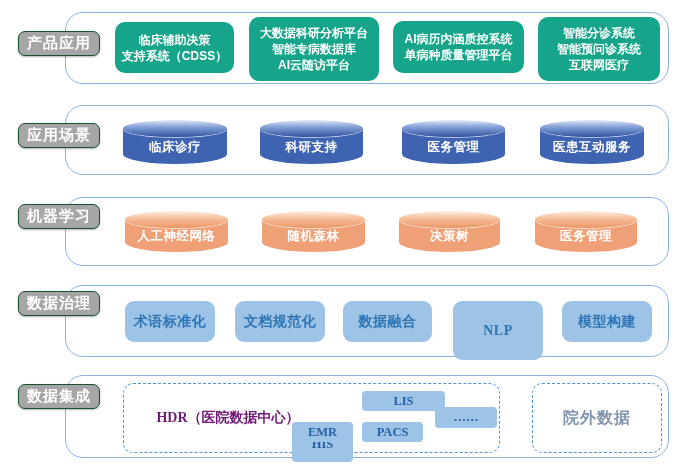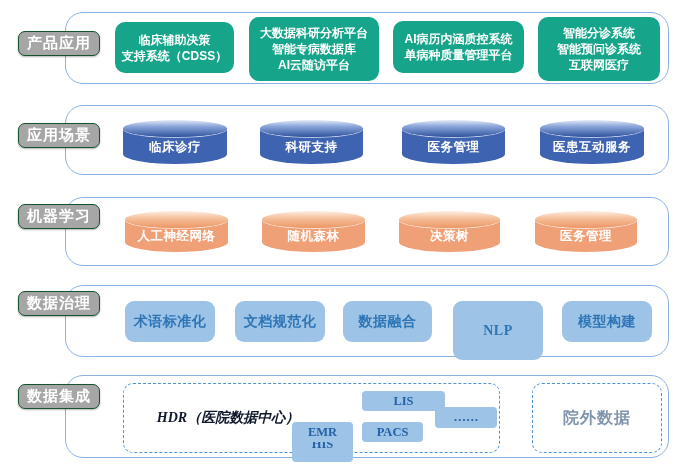--- a/index.html
+++ b/index.html
@@ -58,22 +58,22 @@
     font-family:"Liberation Serif",serif;
     display:flex;align-items:center;justify-content:center;box-sizing:border-box;
   }
   
   .dashed{
     position:absolute;border:1.6px dashed #4f93d2;border-radius:10px;
     box-sizing:border-box;z-index:3;
   }
   .hdr-title{
     position:absolute;z-index:4;display:flex;align-items:center;justify-content:center;
-    color:#0f172a;font-weight:bold;font-size:14px;
-    font-family:"Liberation Serif",serif;white-space:nowrap;font-style:italic;
+    color:#701a75;font-weight:bold;font-size:14px;
+    font-family:"Liberation Serif",serif;white-space:nowrap;
   }
   .sbox{
     position:absolute;background:#9dc3e6;border-radius:4px;z-index:4;
     color:#2361a8;font-weight:bold;font-size:12.5px;
     font-family:"Liberation Serif",serif;
     display:flex;align-items:center;justify-content:center;
   }
   .ext-label{
     position:absolute;z-index:4;display:flex;align-items:center;justify-content:center;
     color:#8095ad;font-weight:bold;font-size:16px;letter-spacing:1px;

